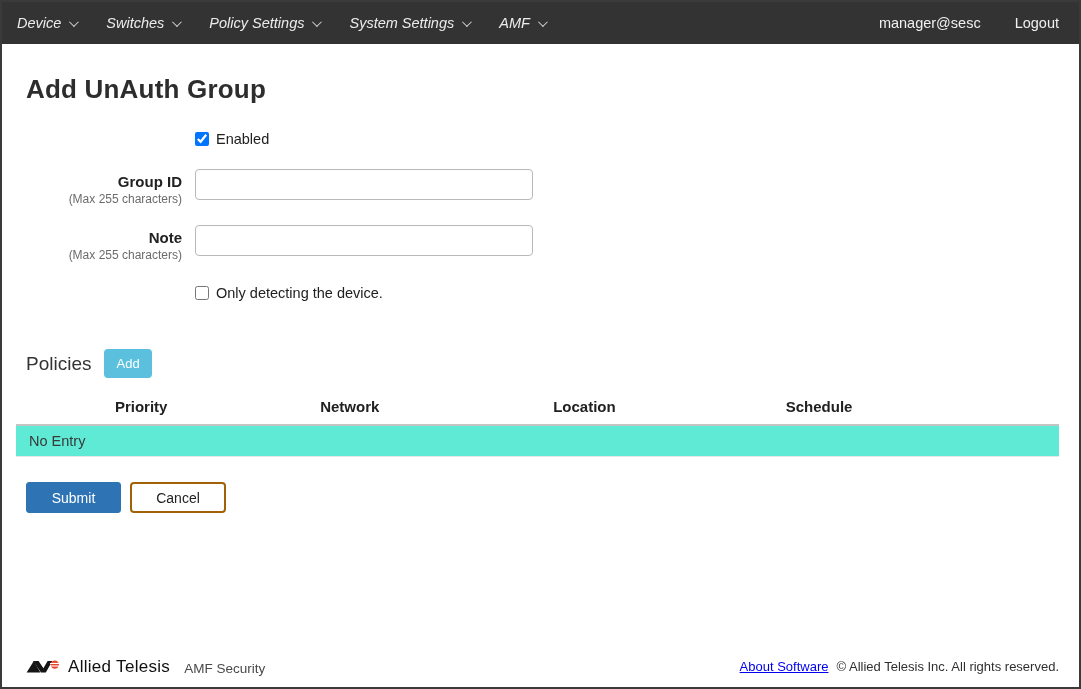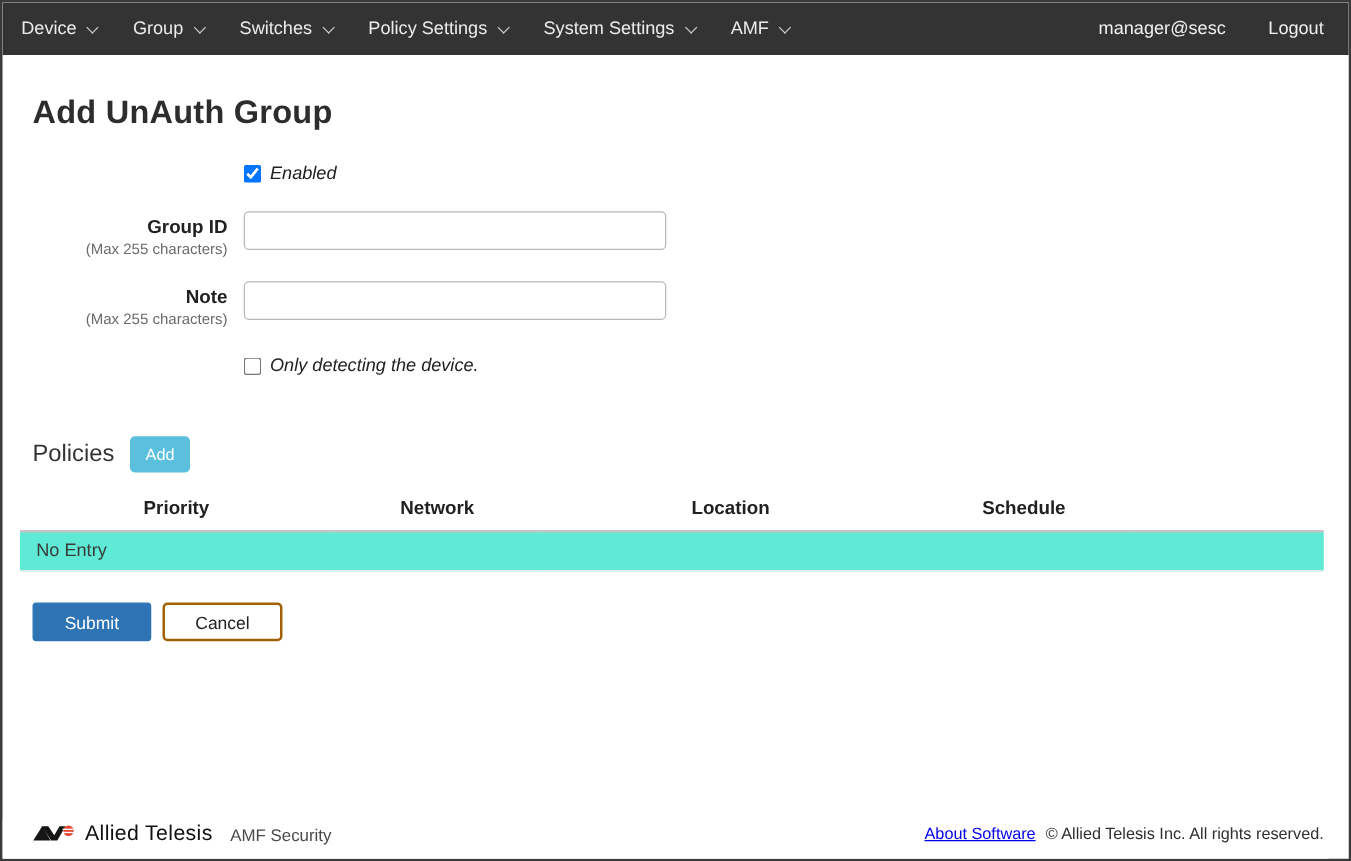--- a/index.html
+++ b/index.html
@@ -26,20 +26,21 @@
   .nav-item {
     color: #ececec;
     font-size: 14.5px;
     padding: 0 15px;
     height: 42px;
     display: flex;
     align-items: center;
     gap: 8px;
     cursor: pointer;
     white-space: nowrap;
+    font-style: italic;
   }
   .chev {
     width: 7px; height: 7px;
     border-right: 1.6px solid #cfcfcf;
     border-bottom: 1.6px solid #cfcfcf;
     transform: rotate(45deg) translateY(-2px);
     display: inline-block;
   }
   .nav-right { display: flex; align-items: center; gap: 34px; }
   .nav-user { color: #f0f0f0; font-size: 14.5px; }
@@ -75,21 +76,21 @@
     height: 31px;
     border: 1px solid #b9b9b9;
     border-radius: 4px;
     font-size: 14px;
     padding: 0 8px;
     font-family: "Liberation Sans", sans-serif;
     background: #fff;
   }
   .chk-row { display: flex; align-items: center; gap: 7px; }
   .chk-row input[type="checkbox"] { width: 14px; height: 14px; cursor: pointer; }
-  .chk-row label { font-size: 14.5px; color: #212121; cursor: pointer; font-style: italic; }
+  .chk-row label { font-size: 14.5px; color: #212121; cursor: pointer; }
   .spacer-18 { height: 18px; }
   .spacer-22 { height: 22px; }
 
   
   .policies-head {
     display: flex;
     align-items: center;
     gap: 13px;
     margin: 48px 0 0 24px;
   }
@@ -168,24 +169,20 @@
   .about-link { color: #0000ee; text-decoration: underline; cursor: pointer; }
   .copyright { color: #2f2f2f; }
 </style>
 </head>
 <body>
 
 <div class="navbar">
   <div class="nav-left">
     <div class="nav-item">
       <span>Device</span>
-      <span class="chev"></span>
-    </div>
-    <div class="nav-item">
-      <span>Group</span>
       <span class="chev"></span>
     </div>
     <div class="nav-item">
       <span>Switches</span>
       <span class="chev"></span>
     </div>
     <div class="nav-item">
       <span>Policy Settings</span>
       <span class="chev"></span>
     </div>

